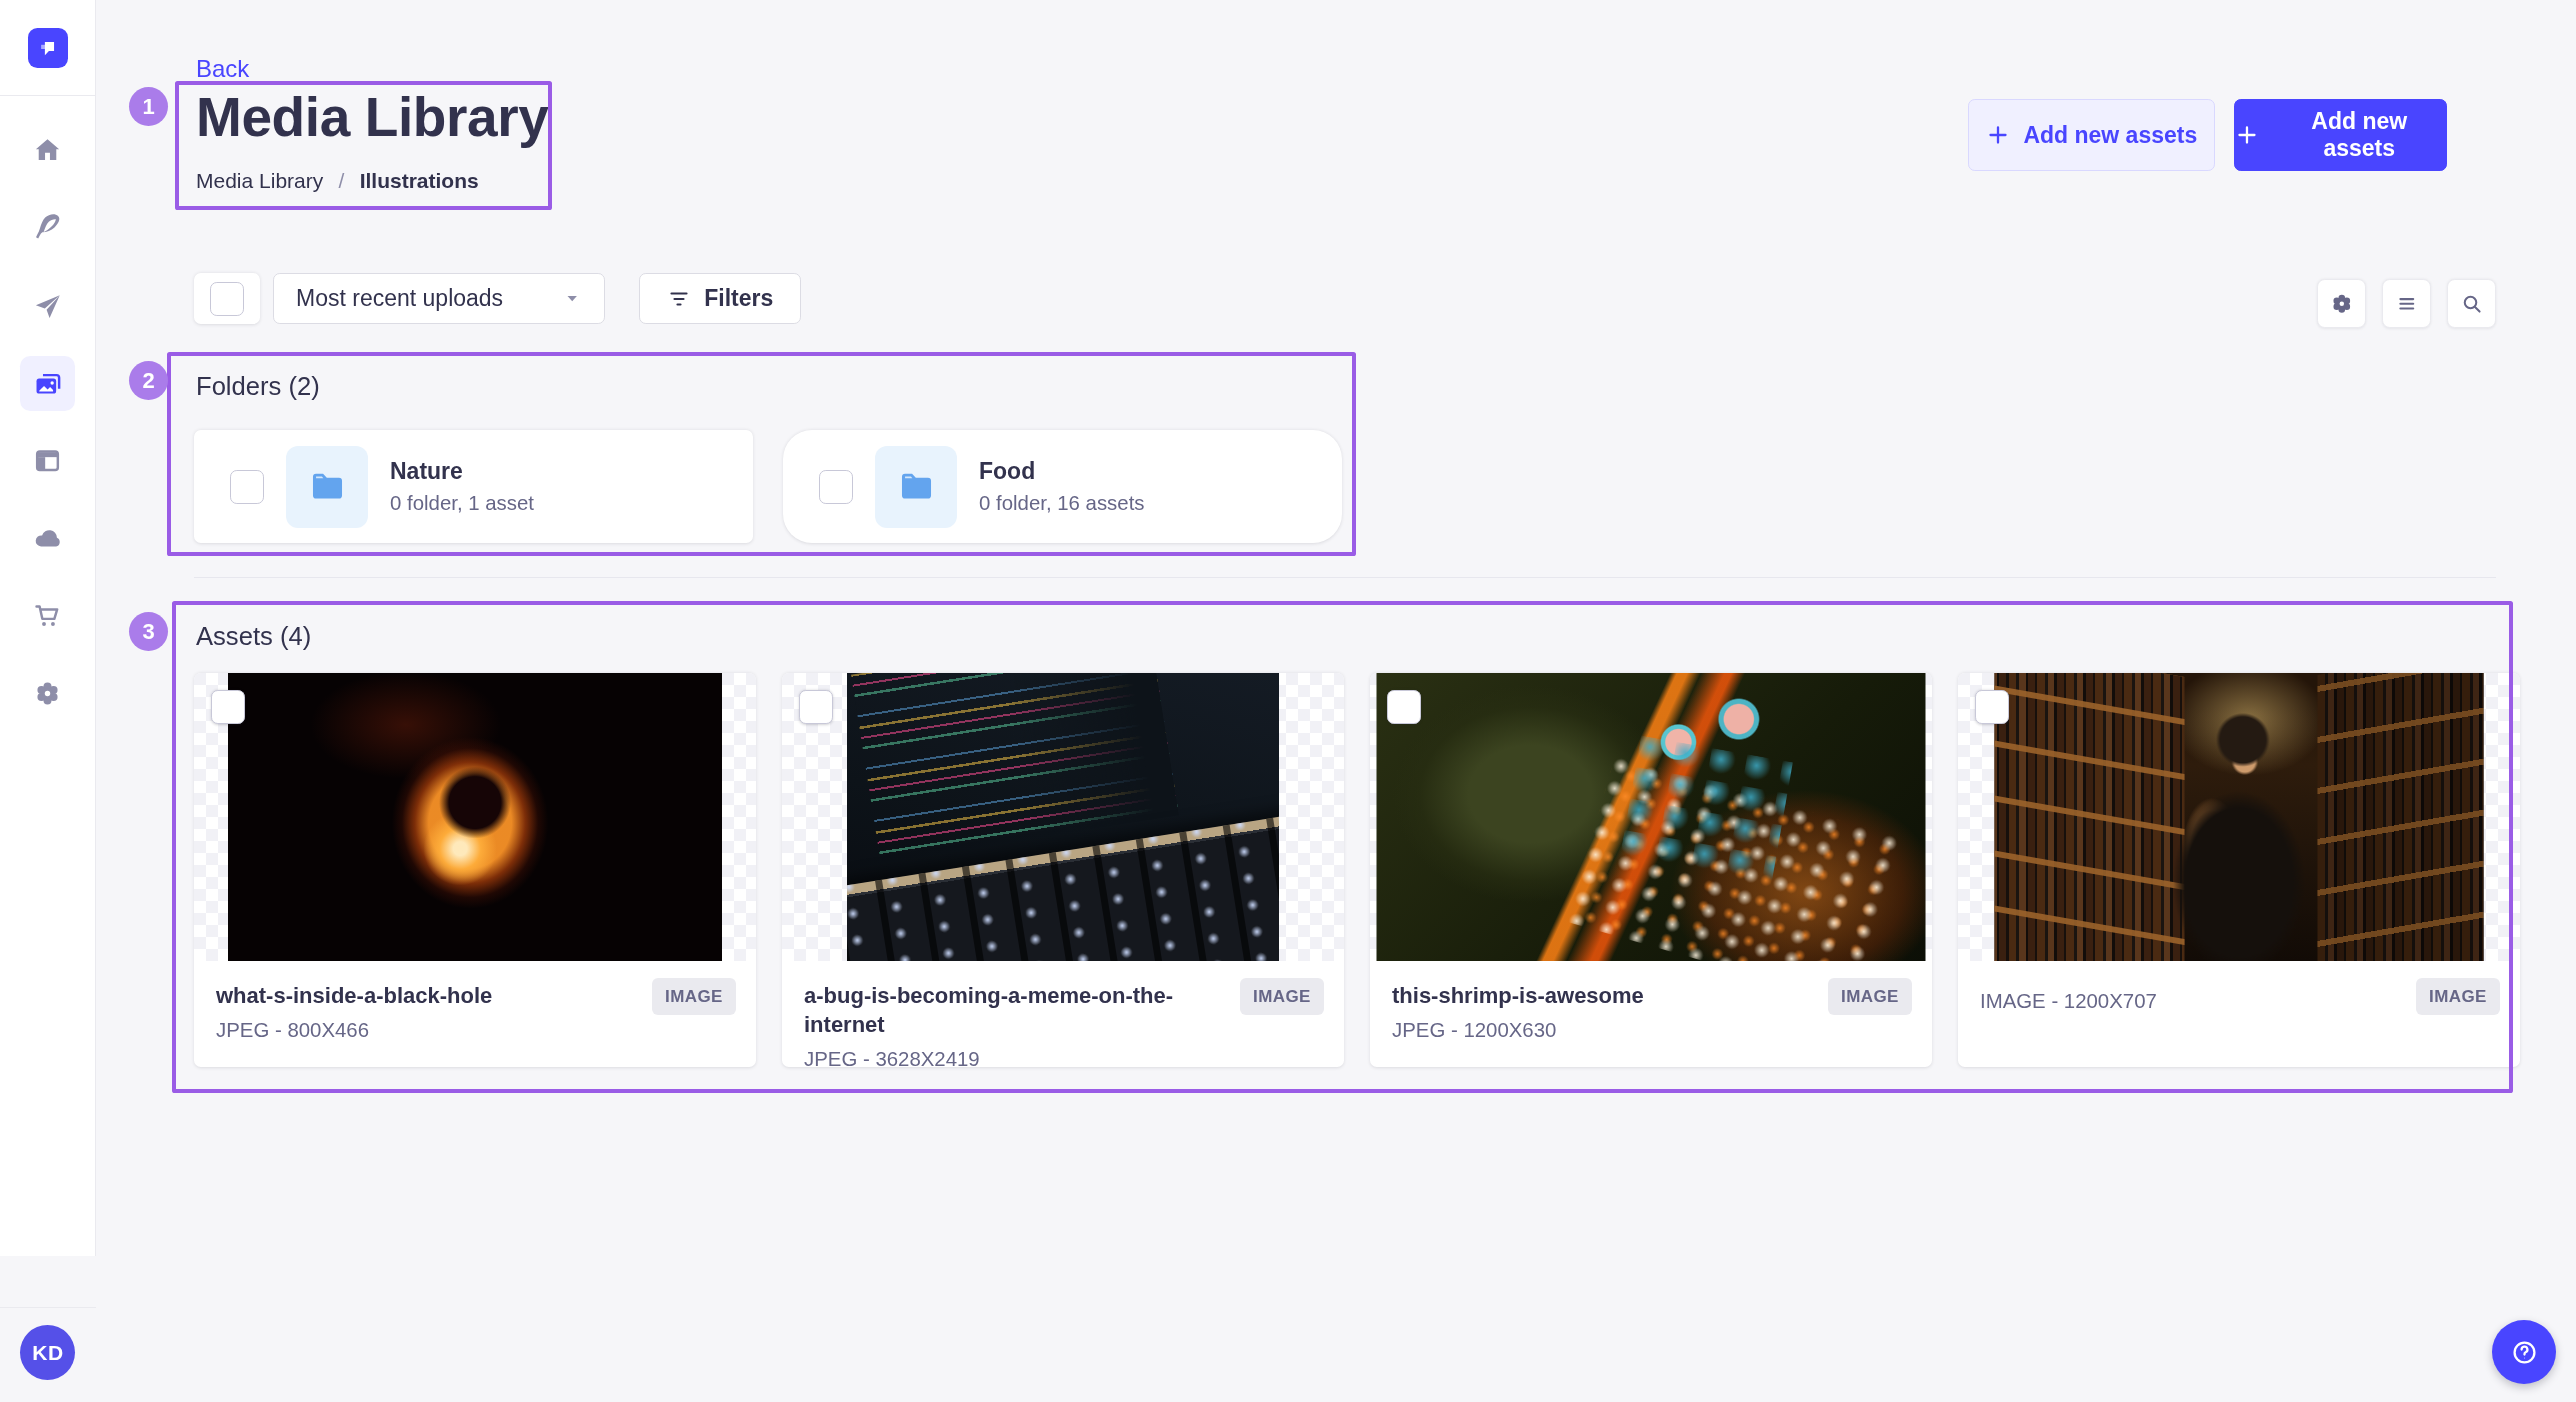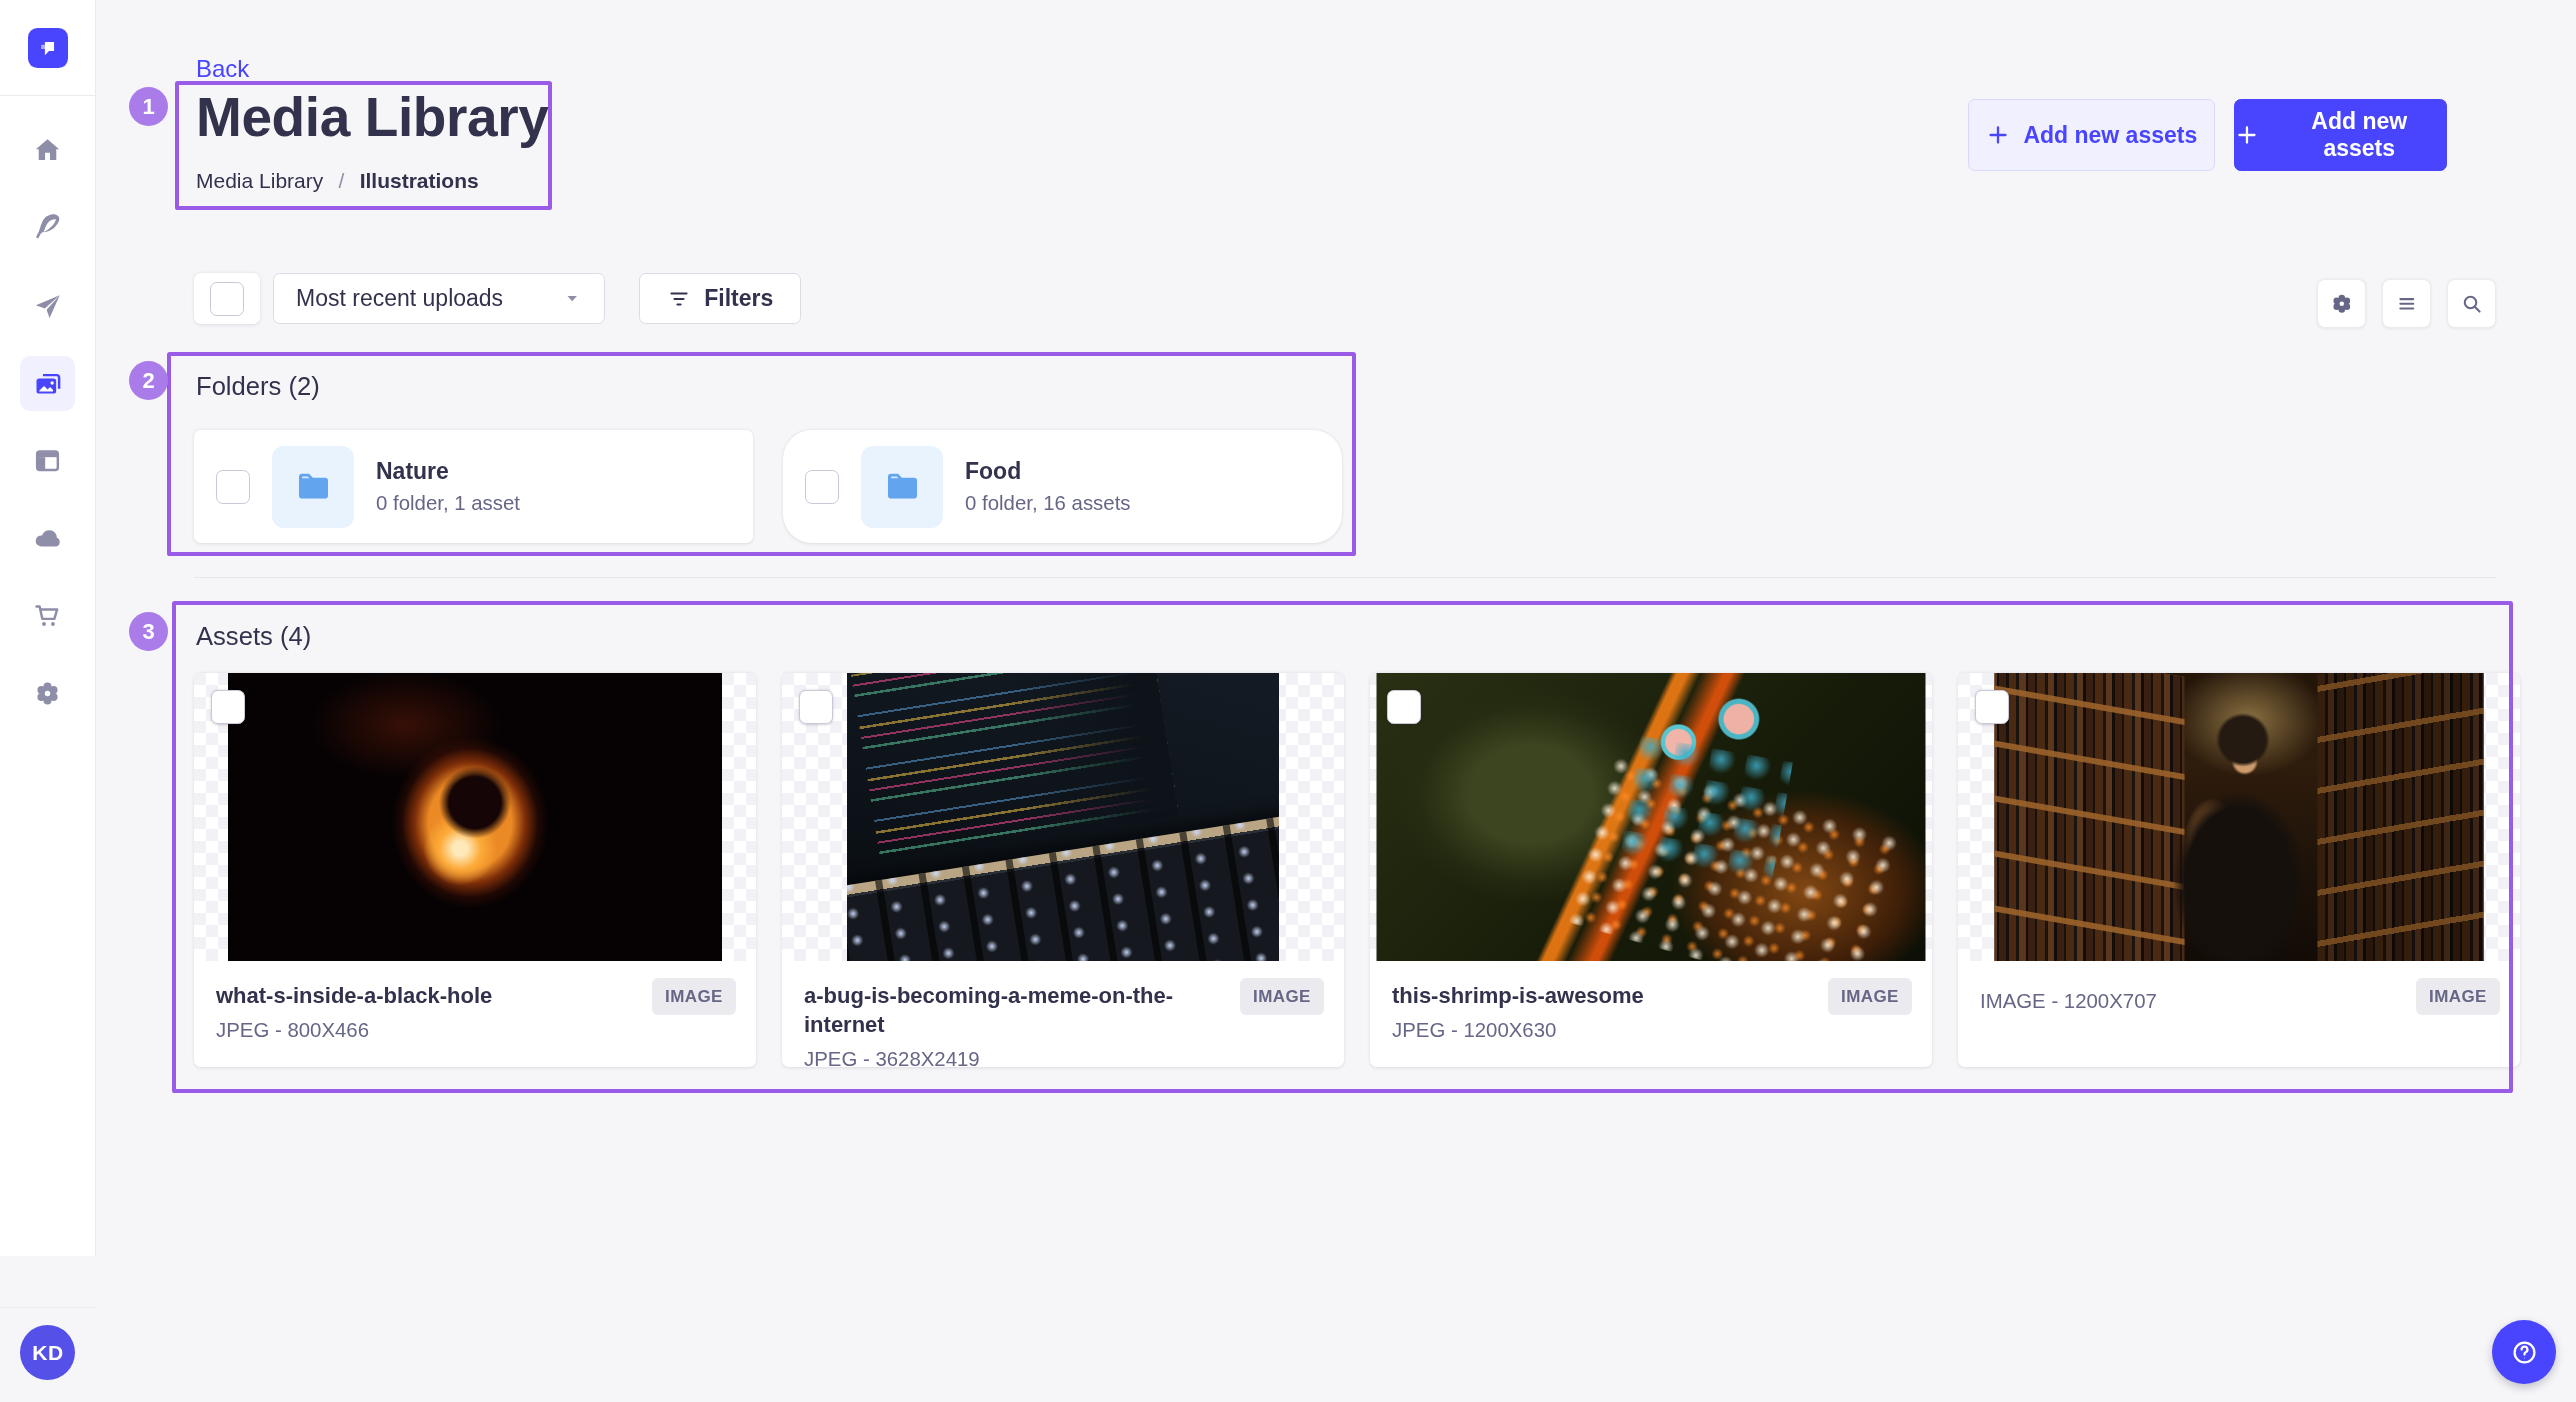--- a/index.html
+++ b/index.html
@@ -110,21 +110,21 @@
   .ann-c3 { left:129px; top:612px; }
   
   .section-title { position:absolute; left:196px; font-size:25.6px; font-weight:500; color:#32324d; }
   .st-folders { top:372px; }
   .st-assets  { top:622px; }
   .hr-divider { position:absolute; left:194px; top:577px; width:2302px; height:0.9px; background:#e7e7ee; }
   
   .folder-card {
     position:absolute; top:430px; width:559px; height:113px;
     background:#fff; border-radius:6.8px; box-shadow:0 0.9px 3.4px rgba(33,33,52,.12);
-    display:flex; align-items:center; gap:22px; padding-left:22px; cursor:pointer;
+    display:flex; align-items:center; gap:22px; padding-left:36px; cursor:pointer;
   }
   .fc-1 { left:194px; } .fc-2 { left:783px;border-radius:29px; }
   .folder-tile {
     width:82px; height:82px; border-radius:12px; background:#e8f3fd; flex:none;
     display:flex; align-items:center; justify-content:center;
   }
   .folder-tile svg { width:41px; height:41px; }
   .folder-name { font-size:23px; font-weight:600; color:#32324d; }
   .folder-meta { font-size:20.4px; color:#666687; margin-top:7.7px; }
   

